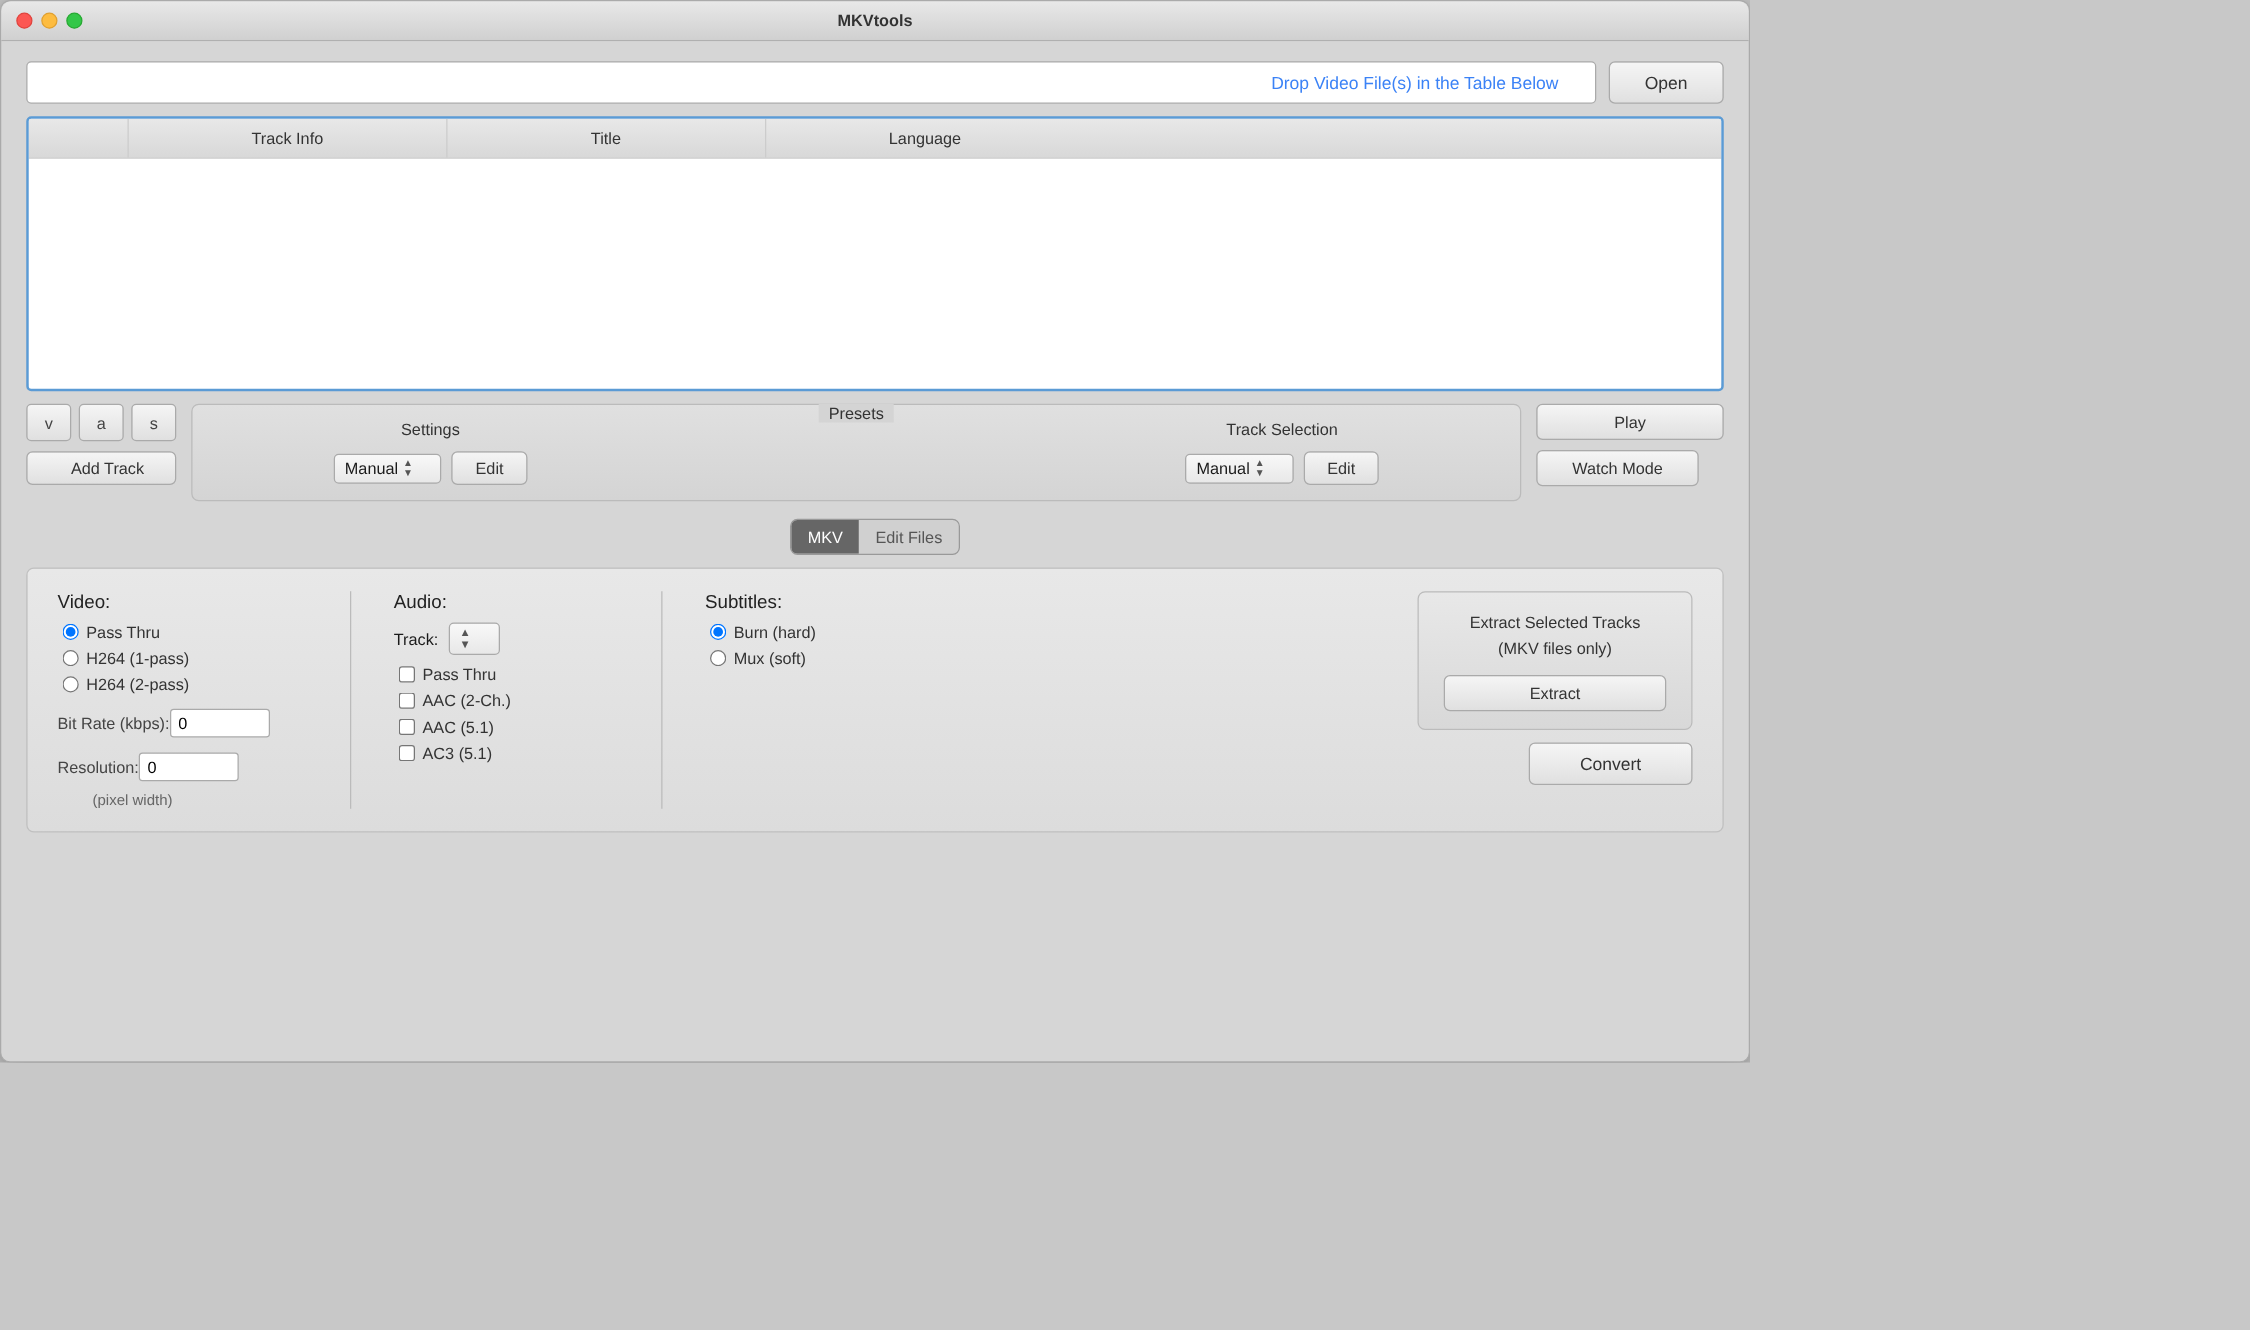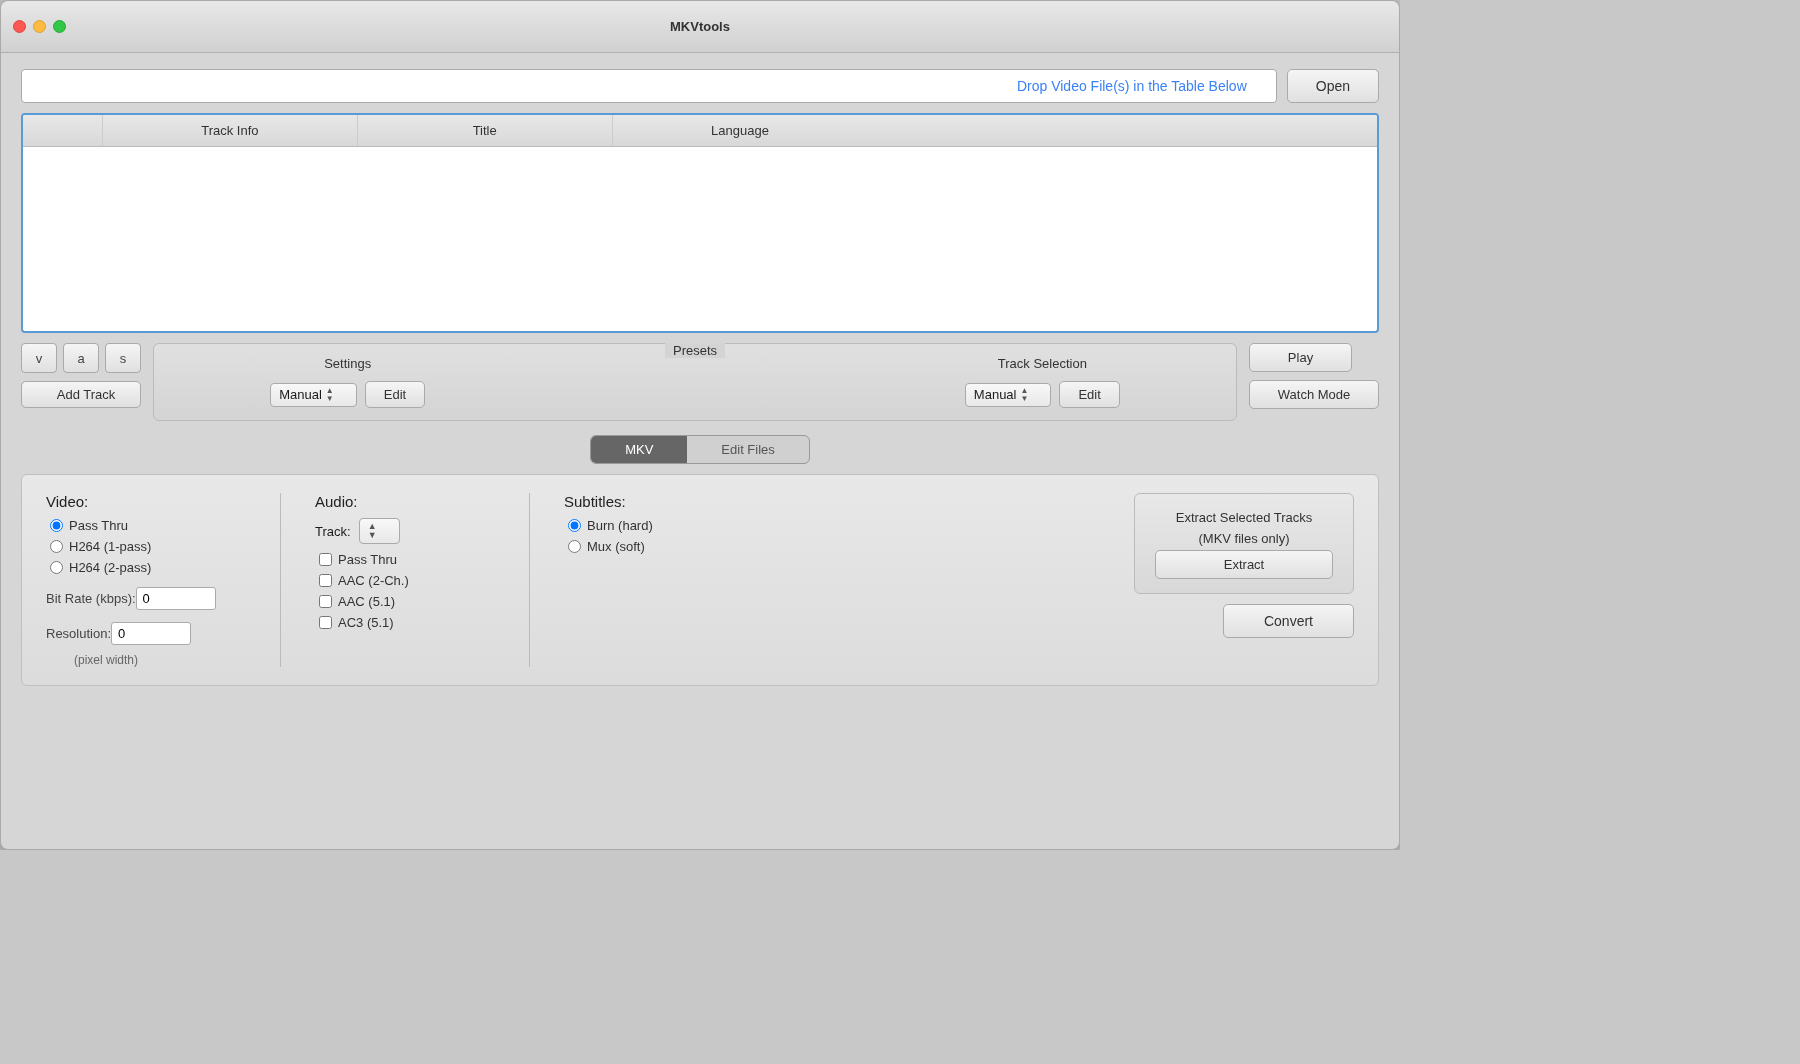--- a/index.html
+++ b/index.html
@@ -22,21 +22,21 @@
       width: 1400px;
       min-height: 850px;
       display: flex;
       flex-direction: column;
     }
 
     
     .titlebar {
       background: linear-gradient(to bottom, #e8e8e8, #d0d0d0);
       border-radius: 8px 8px 0 0;
-      height: 52px;
+      height: 32px;
       display: flex;
       align-items: center;
       padding: 0 12px;
       border-bottom: 1px solid #b0b0b0;
       position: relative;
     }
 
     .traffic-lights {
       display: flex;
       gap: 7px;
@@ -252,21 +252,21 @@
 
     .tab-group {
       display: flex;
       border: 1px solid #999;
       border-radius: 6px;
       overflow: hidden;
       background: #d0d0d0;
     }
 
     .tab {
-      padding: 6px 34px;
+      padding: 6px 13px;
       font-size: 13px;
       cursor: pointer;
       color: #555;
       border: none;
       background: transparent;
     }
 
     .tab.active {
       background: #666;
       color: white;
@@ -405,20 +405,21 @@
       min-width: 220px;
     }
 
     .extract-title {
       font-size: 13px;
       color: #333;
       line-height: 1.6;
     }
 
     .extract-btn {
+      margin-top: 10px;
       width: 100%;
       padding: 6px 0;
     }
 
     .convert-btn {
       padding: 8px 40px;
       font-size: 14px;
       align-self: flex-end;
       margin-top: auto;
     }
@@ -494,21 +495,21 @@
             <div class="select-display">
               <span>Manual</span>
               <span class="arrows">▲<br>▼</span>
             </div>
             <button class="btn">Edit</button>
           </div>
         </div>
       </div>
 
       <div class="right-buttons">
-        <button class="btn" style="width:103px; padding:6px 0; text-align:center;">Play</button>
+        <button class="btn" style="width:150px; padding:6px 0; text-align:center;">Play</button>
         <button class="btn" style="width:130px; padding:6px 0; text-align:center;">Watch Mode</button>
       </div>
 
     </div>
 
     <div class="tabs-row">
       <div class="tab-group">
         <button class="tab active">MKV</button>
         <button class="tab">Edit Files</button>
       </div>

